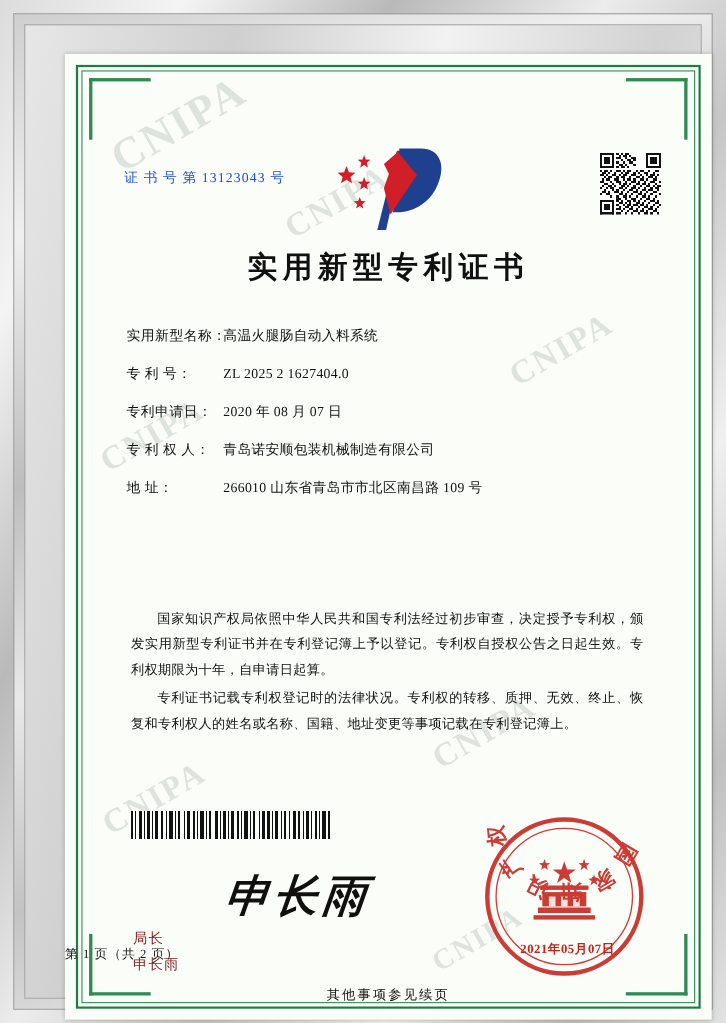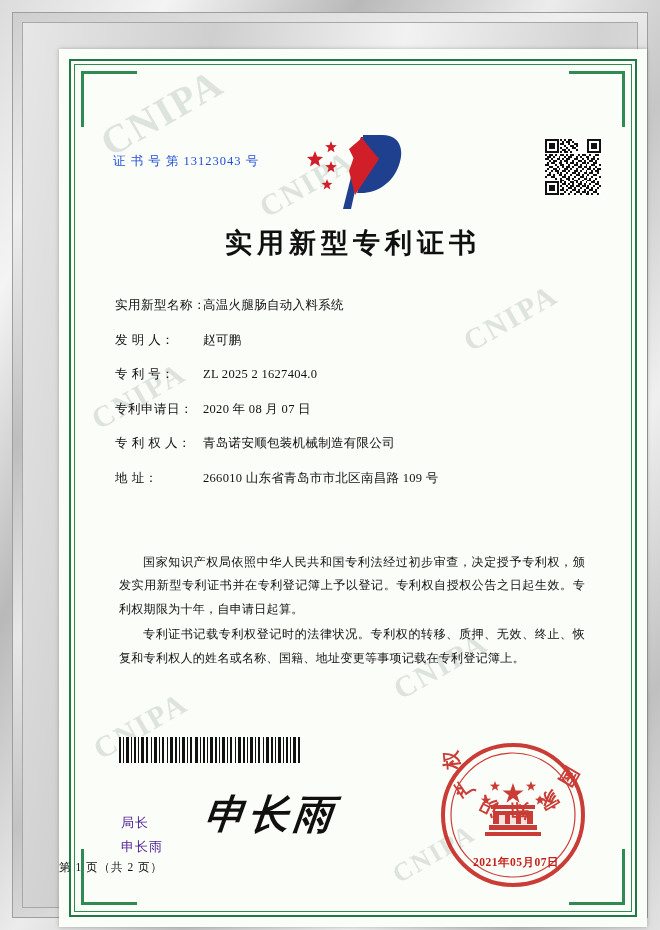--- a/index.html
+++ b/index.html
@@ -176,24 +176,24 @@
   
   .barcode {
     position: absolute;
     left: 60px; top: 688px;
     width: 182px; height: 26px;
   }
 
   
   .sig-label {
     position: absolute;
-    left: 62px; top: 762px;
+    left: 62px; top: 792px;
     font-size: 13px;
     line-height: 1.85;
-    color: #4c1d95;
+    color: #7f1d1d;
     letter-spacing: 1px;
   }
   .sig-script {
     position: absolute;
     left: 146px; top: 738px;
     font-size: 40px;
     font-family: "Liberation Serif", serif;
     font-style: italic;
     font-weight: bold;
     color: #12100e;
@@ -501,24 +501,20 @@
         </div>
 
         <div class="title">实用新型专利证书</div>
 
         <div class="fields">
           <div class="field-row">
             <span class="field-label">实用新型名称：</span>
             <span class="field-value">高温火腿肠自动入料系统</span>
           </div>
           <div class="field-row">
-            <span class="field-label">发 明 人：</span>
-            <span class="field-value">赵可鹏</span>
-          </div>
-          <div class="field-row">
             <span class="field-label">专 利 号：</span>
             <span class="field-value">ZL 2025 2 1627404.0</span>
           </div>
           <div class="field-row">
             <span class="field-label">专利申请日：</span>
             <span class="field-value">2020 年 08 月 07 日</span>
           </div>
           <div class="field-row">
             <span class="field-label">专 利 权 人：</span>
             <span class="field-value">青岛诺安顺包装机械制造有限公司</span>
@@ -620,17 +616,18 @@
               </defs>
               <text font-family="'Liberation Serif', serif" font-size="19" font-weight="bold" fill="#c4221c" letter-spacing="9">
                 <textPath href="#sealArc" startOffset="9%">国家知识产权局</textPath>
               </text>
             </g>
           </svg>
         </div>
         <div class="seal-date">2021年05月07日</div>
 
         <div class="page-no">第 1 页（共 2 页）</div>
+        <div class="footer-note">其他事项参见续页</div>
 
       </div>
     </div>
   </div>
 </div>
 
 </body></html>

